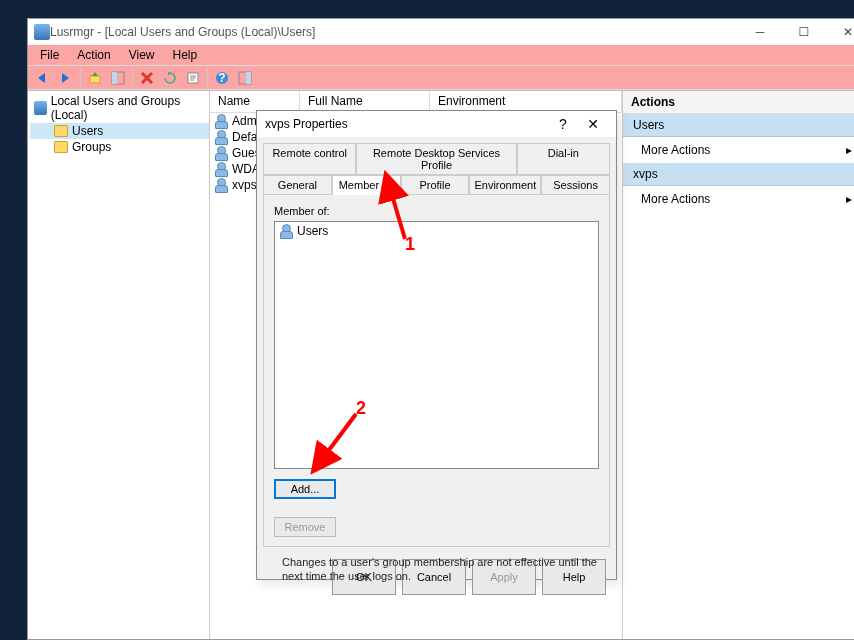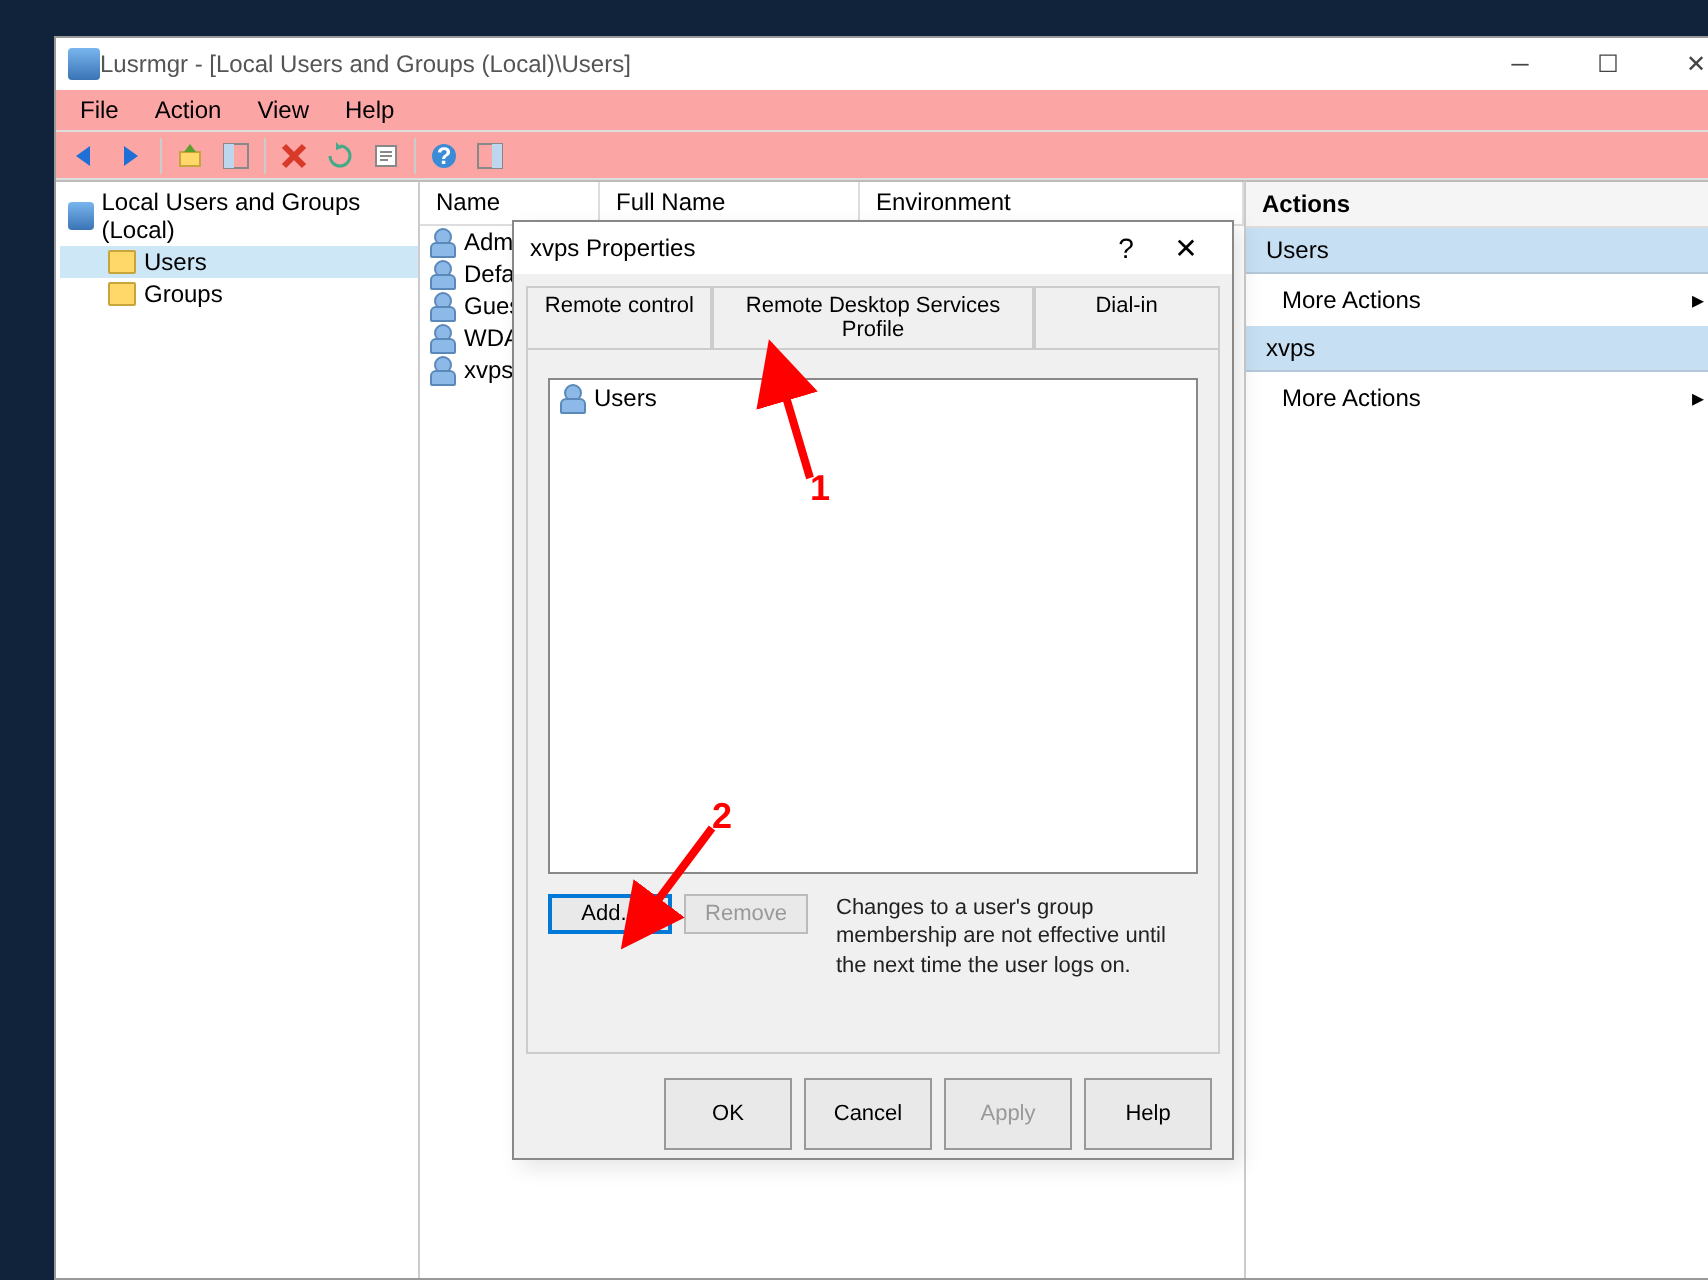--- a/index.html
+++ b/index.html
@@ -45,21 +45,21 @@
 .tabstrip { margin: 6px 6px 0 6px; }
 .tabrow { display: flex; }
 .tab { flex: 1; text-align: center; padding: 3px 4px; background: #f0f0f0; border: 1px solid #ccc; font-size: 11px; }
 .tab.active { background: #fff; border-bottom: 1px solid #fff; }
 .tabbody { background: #fff; border: 1px solid #ccc; border-top: none; margin: 0 6px; height: 352px; padding: 10px; position: relative; background: #f0f0f0; }
 
 .mo-label { font-size: 11px; }
 .mo-list { background: #fff; border: 1px solid #888; height: 248px; margin-top: 4px; overflow: hidden; }
 .mo-item { display: flex; align-items: center; padding: 2px 4px; gap: 4px; }
 
-.dlg-btnrow { display: flex; gap: 6px; margin-top: 10px; }
+.dlg-btnrow { display: flex; gap: 18px; margin-top: 10px; flex-direction: column; }
 .btn { width: 62px; height: 20px; border: 1px solid #888; background: #e9e9e9; font-size: 11px; display: flex; align-items: center; justify-content: center; }
 .btn.sel { border: 1px solid #0078d7; box-shadow: inset 0 0 0 1px #0078d7; }
 .btn.dis { color: #999; border-color: #bbb; }
 .note { font-size: 11px; color: #222; flex: 1; padding-left: 8px; line-height: 1.3; }
 
 .dlg-footer { display: flex; gap: 6px; justify-content: flex-end; padding: 12px 10px; }
 .fbtn { width: 64px; height: 36px; border: 1px solid #999; background: #e9e9e9; display: flex; align-items: center; justify-content: center; font-size: 11px; }
 .fbtn.dis { color: #999; }
 
 
@@ -225,23 +225,31 @@
     <span class="hb">?</span>
     <span class="xb">✕</span>
   </div>
 
   <div class="tabstrip">
     <div class="tabrow">
       <div class="tab">Remote control</div>
       <div class="tab" style="flex:1.8">Remote Desktop Services Profile</div>
       <div class="tab">Dial-in</div>
     </div>
+    <div class="tabrow">
+      <div class="tab">General</div>
+      <div class="tab active">Member Of</div>
+      <div class="tab">Profile</div>
+      <div class="tab">Environment</div>
+      <div class="tab">Sessions</div>
+    </div>
   </div>
 
   <div class="tabbody">
+    <div class="mo-label">Member of:</div>
     <div class="mo-list">
       <div class="mo-item">
         <span class="ic-user"></span>
         <span>Users</span>
       </div>
     </div>
     <div class="dlg-btnrow">
       <div class="btn sel">Add...</div>
       <div class="btn dis">Remove</div>
       <div class="note">Changes to a user's group membership are not effective until the next time the user logs on.</div>

